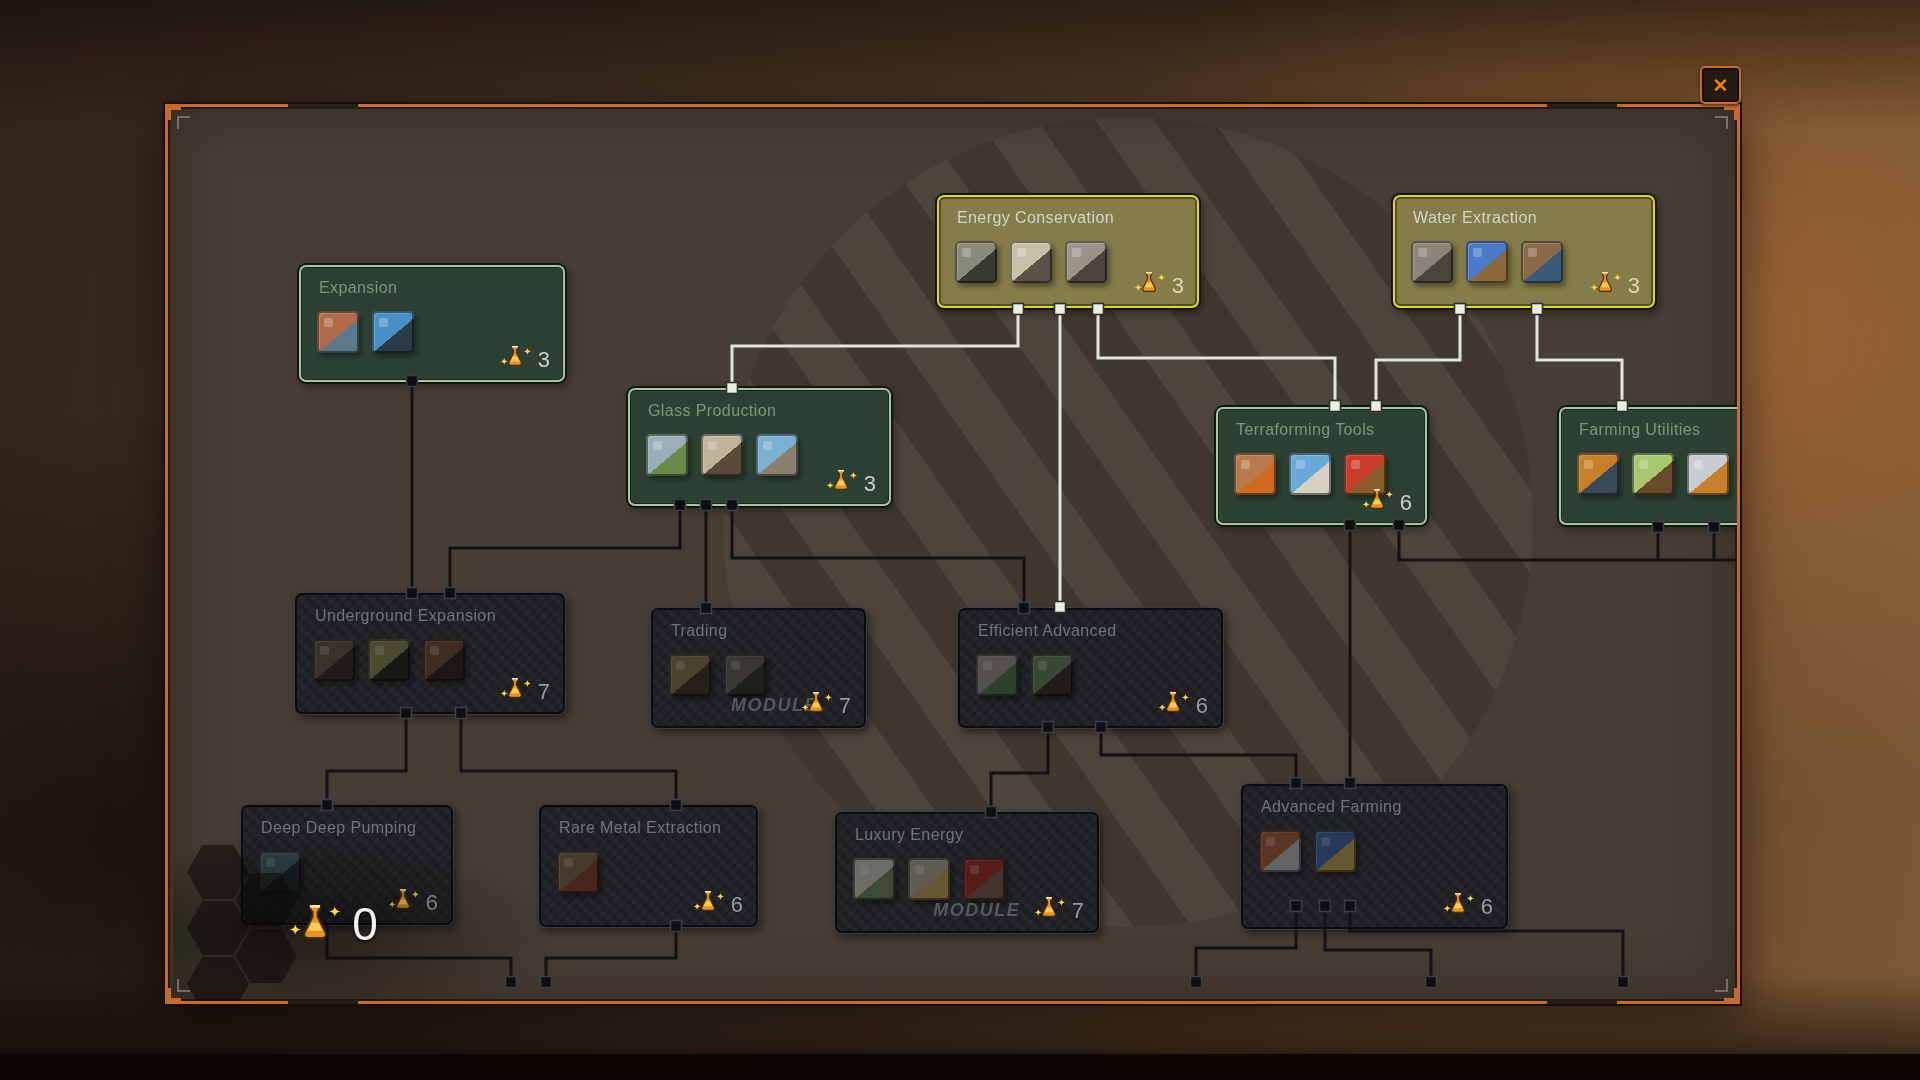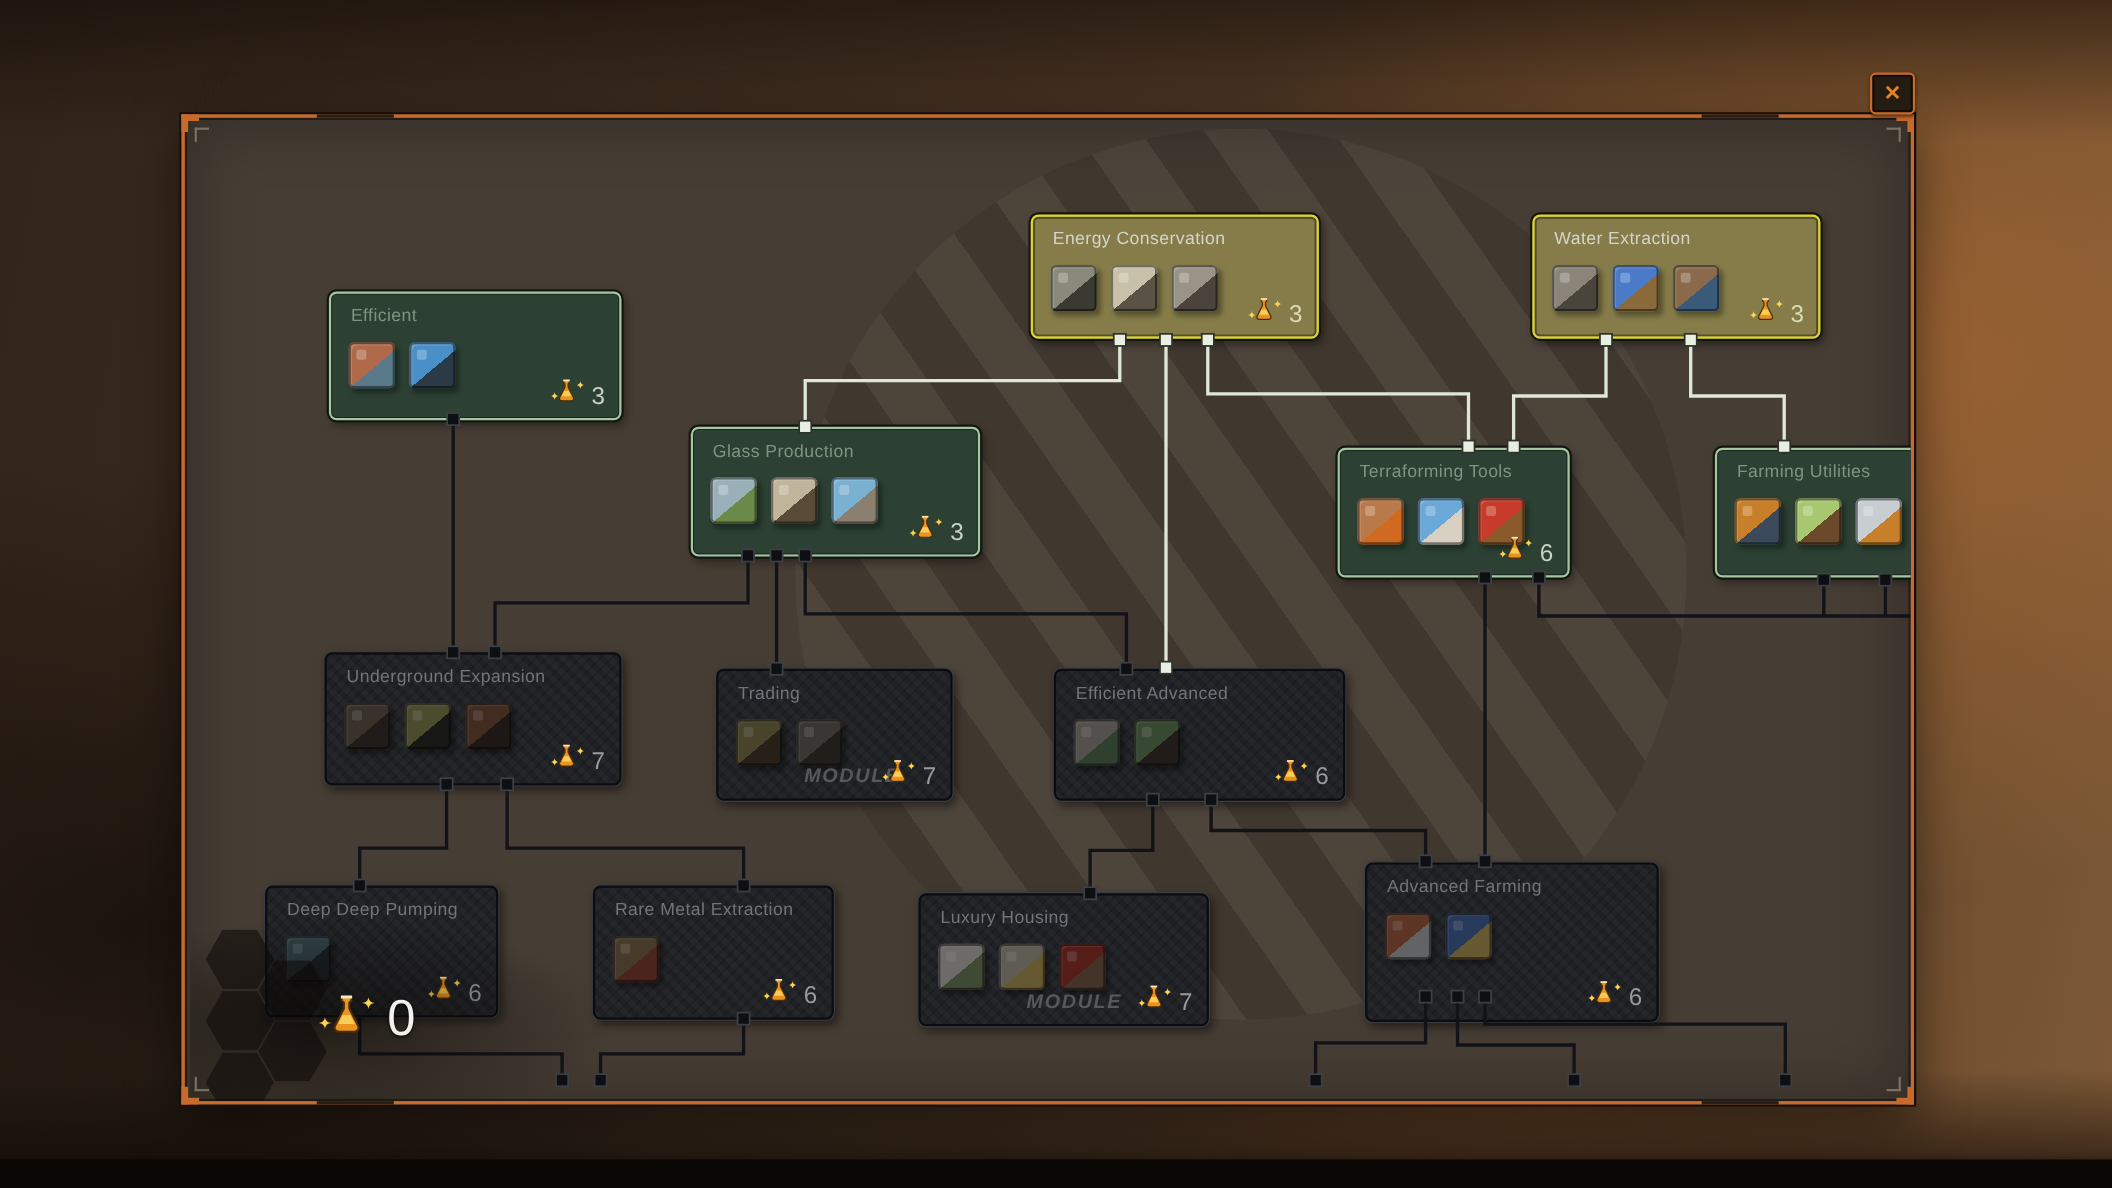--- a/index.html
+++ b/index.html
@@ -249,21 +249,21 @@
           <rect x="1363.5" y="196.5" width="11" height="11" fill="#e9eee3" stroke="#2e332b" stroke-width="1.6"></rect>
           <rect x="558.5" y="275.5" width="11" height="11" fill="#e9eee3" stroke="#2e332b" stroke-width="1.6"></rect>
           <rect x="1161.5" y="293.5" width="11" height="11" fill="#e9eee3" stroke="#2e332b" stroke-width="1.6"></rect>
           <rect x="1202.5" y="293.5" width="11" height="11" fill="#e9eee3" stroke="#2e332b" stroke-width="1.6"></rect>
           <rect x="1448.5" y="293.5" width="11" height="11" fill="#e9eee3" stroke="#2e332b" stroke-width="1.6"></rect>
           <rect x="886.5" y="494.5" width="11" height="11" fill="#e9eee3" stroke="#2e332b" stroke-width="1.6"></rect>
         </svg>
 
       <div id="nodes">
           <div class="node available" style="left: 131px; top: 158px; width: 266px; height: 117px;">
-            <div class="title">Efficient</div>
+            <div class="title">Expansion</div>
             <div class="icons">
               <div class="icon" style="background: linear-gradient(140deg, rgb(176, 106, 74) 0px, rgb(176, 106, 74) 55%, rgb(90, 122, 140) 55%, rgb(90, 122, 140) 100%);"></div>
               <div class="icon" style="background: linear-gradient(140deg, rgb(74, 144, 200) 0px, rgb(74, 144, 200) 55%, rgb(42, 58, 70) 55%, rgb(42, 58, 70) 100%);"></div>
             </div>
             <div class="cost">
               <i class="sp l">✦</i>
               <span><svg viewBox="0 0 20 22" width="20" height="22">
                   <path d="M7.4 1.6h5.2v2.1l-1.1 1.2v3l4.7 9.3c.8 1.6-.3 3.2-2.1 3.2H6c-1.8 0-2.9-1.6-2.1-3.2l4.7-9.3v-3L7.4 3.7z" fill="#ea9420" stroke="#4a2c06" stroke-width="1.1"></path>
                   <path d="M5.6 16.2h8.8l-2.4-4.8H8z" fill="#f8ce5a"></path>
                   <rect x="7" y="1" width="6" height="1.6" fill="#f8e8c0"></rect>
@@ -431,21 +431,21 @@
               <span><svg viewBox="0 0 20 22" width="20" height="22">
                   <path d="M7.4 1.6h5.2v2.1l-1.1 1.2v3l4.7 9.3c.8 1.6-.3 3.2-2.1 3.2H6c-1.8 0-2.9-1.6-2.1-3.2l4.7-9.3v-3L7.4 3.7z" fill="#ea9420" stroke="#4a2c06" stroke-width="1.1"></path>
                   <path d="M5.6 16.2h8.8l-2.4-4.8H8z" fill="#f8ce5a"></path>
                   <rect x="7" y="1" width="6" height="1.6" fill="#f8e8c0"></rect>
                 </svg></span>
               <i class="sp r">✦</i>
               <span class="num">6</span>
             </div>
           </div>
           <div class="node locked" style="left: 667px; top: 705px; width: 264px; height: 121px;">
-            <div class="title">Luxury Housing</div>
+            <div class="title">Luxury Energy</div>
             <div class="icons">
               <div class="icon" style="background: linear-gradient(140deg, rgb(200, 196, 184) 0px, rgb(200, 196, 184) 55%, rgb(106, 138, 74) 55%, rgb(106, 138, 74) 100%);"></div>
               <div class="icon" style="background: linear-gradient(140deg, rgb(176, 168, 144) 0px, rgb(176, 168, 144) 55%, rgb(200, 160, 48) 55%, rgb(200, 160, 48) 100%);"></div>
               <div class="icon" style="background: linear-gradient(140deg, rgb(200, 42, 26) 0px, rgb(200, 42, 26) 55%, rgb(138, 90, 58) 55%, rgb(138, 90, 58) 100%);"></div>
             </div>
             <div class="module-label">MODULE</div>
             <div class="cost">
               <i class="sp l">✦</i>
               <span><svg viewBox="0 0 20 22" width="20" height="22">
                   <path d="M7.4 1.6h5.2v2.1l-1.1 1.2v3l4.7 9.3c.8 1.6-.3 3.2-2.1 3.2H6c-1.8 0-2.9-1.6-2.1-3.2l4.7-9.3v-3L7.4 3.7z" fill="#ea9420" stroke="#4a2c06" stroke-width="1.1"></path>

